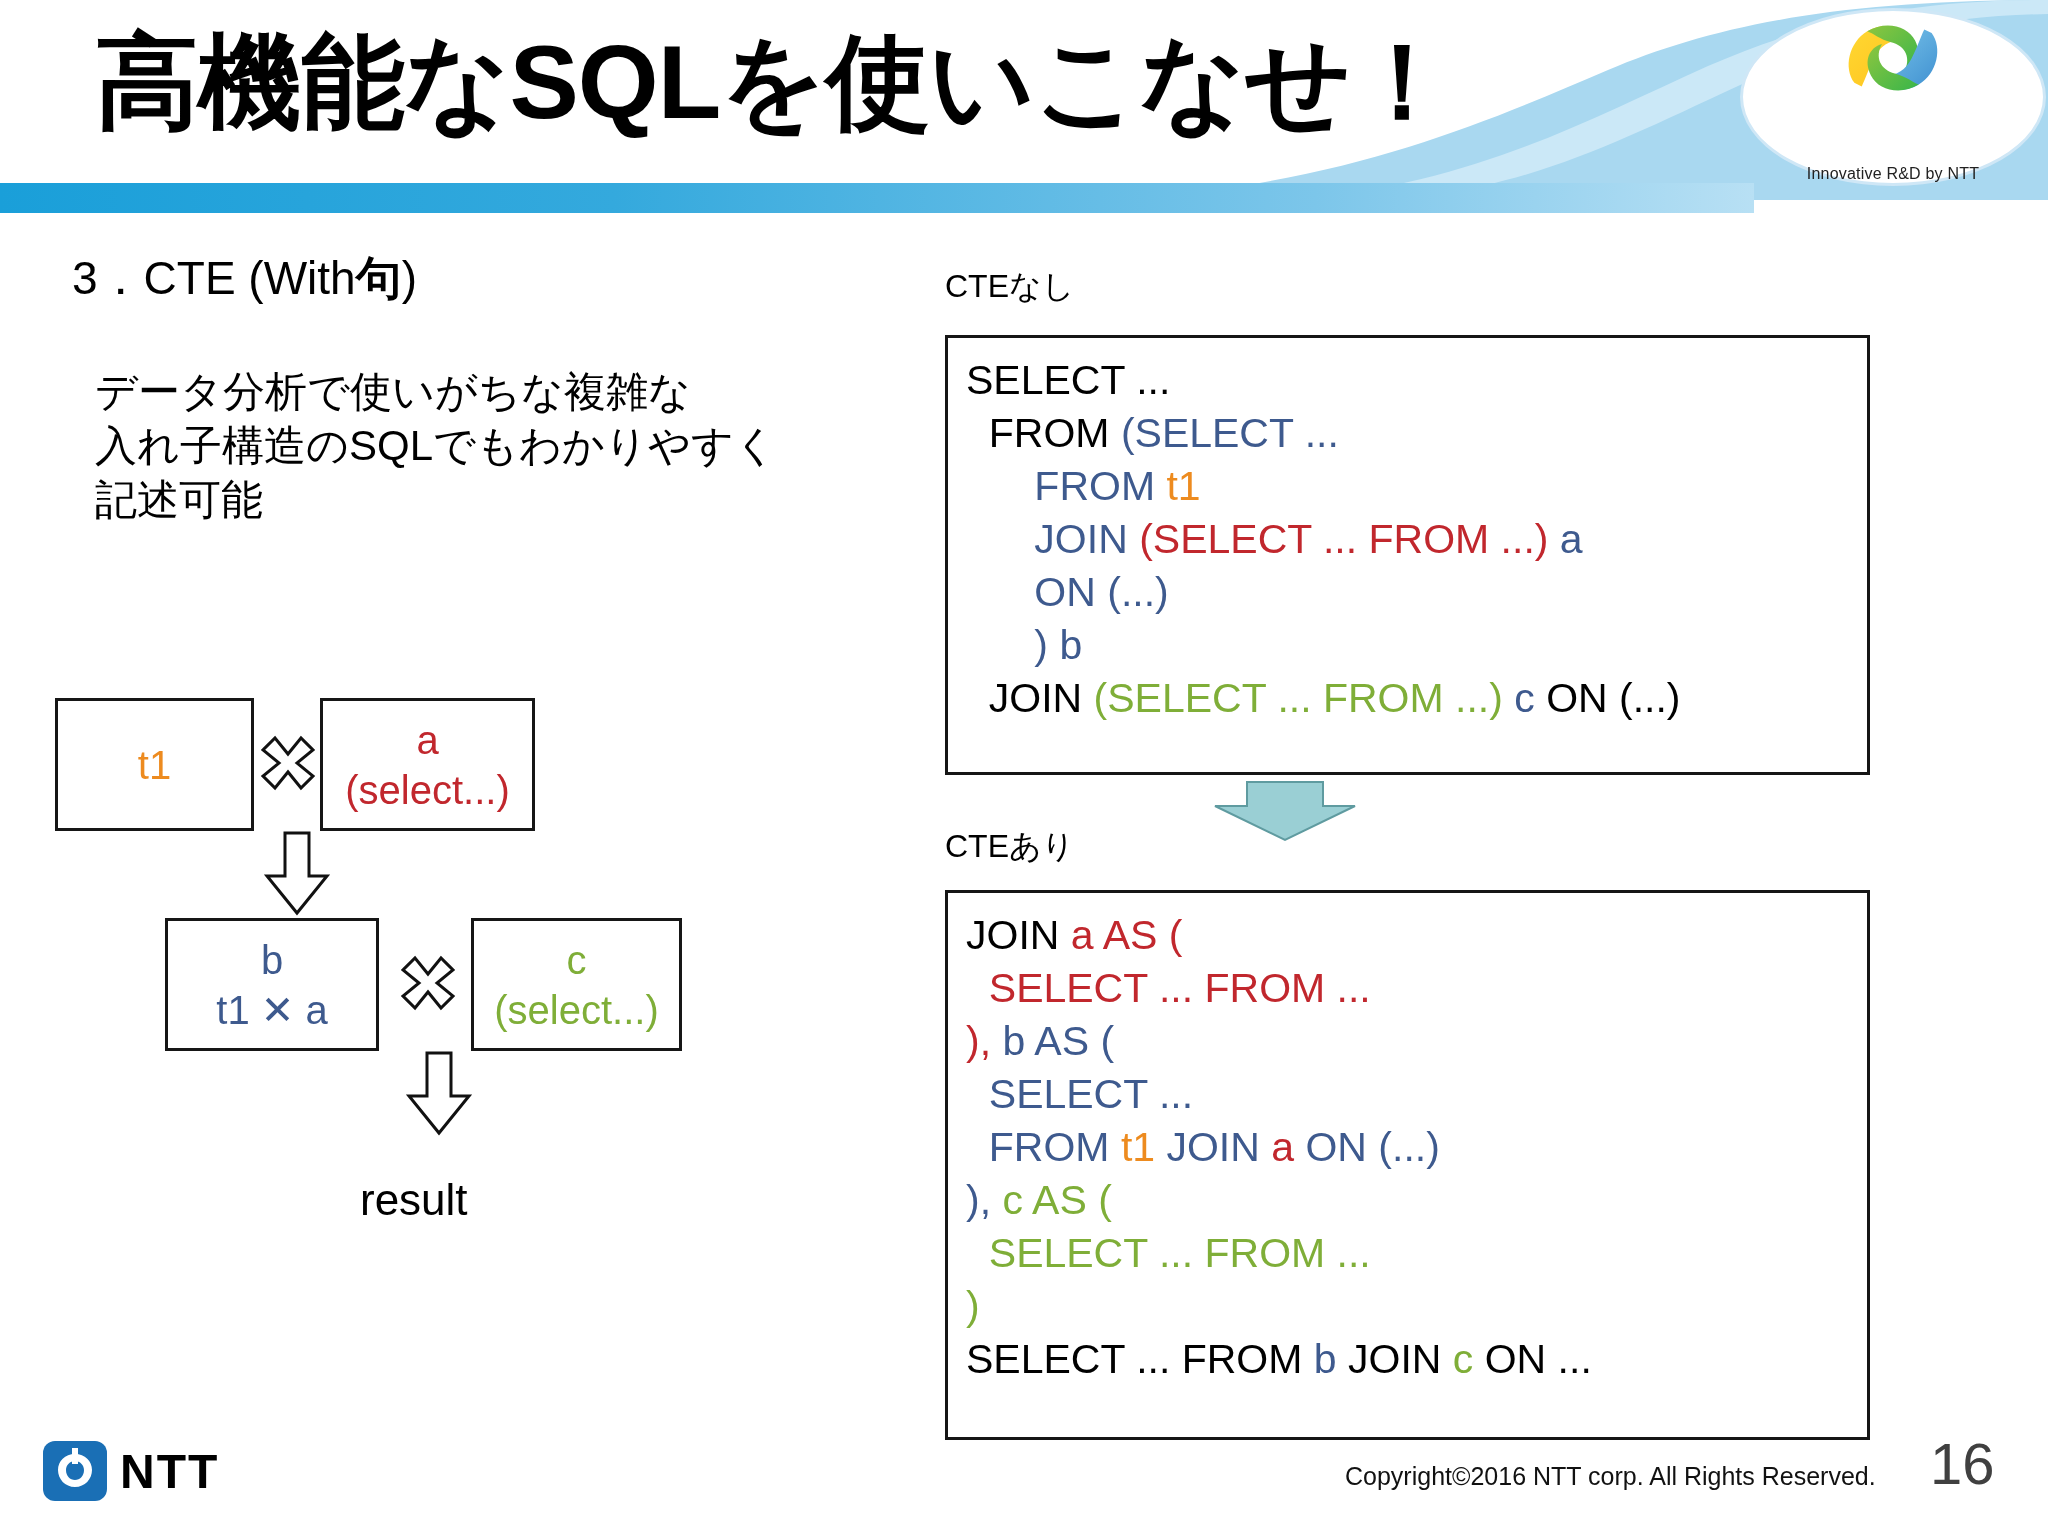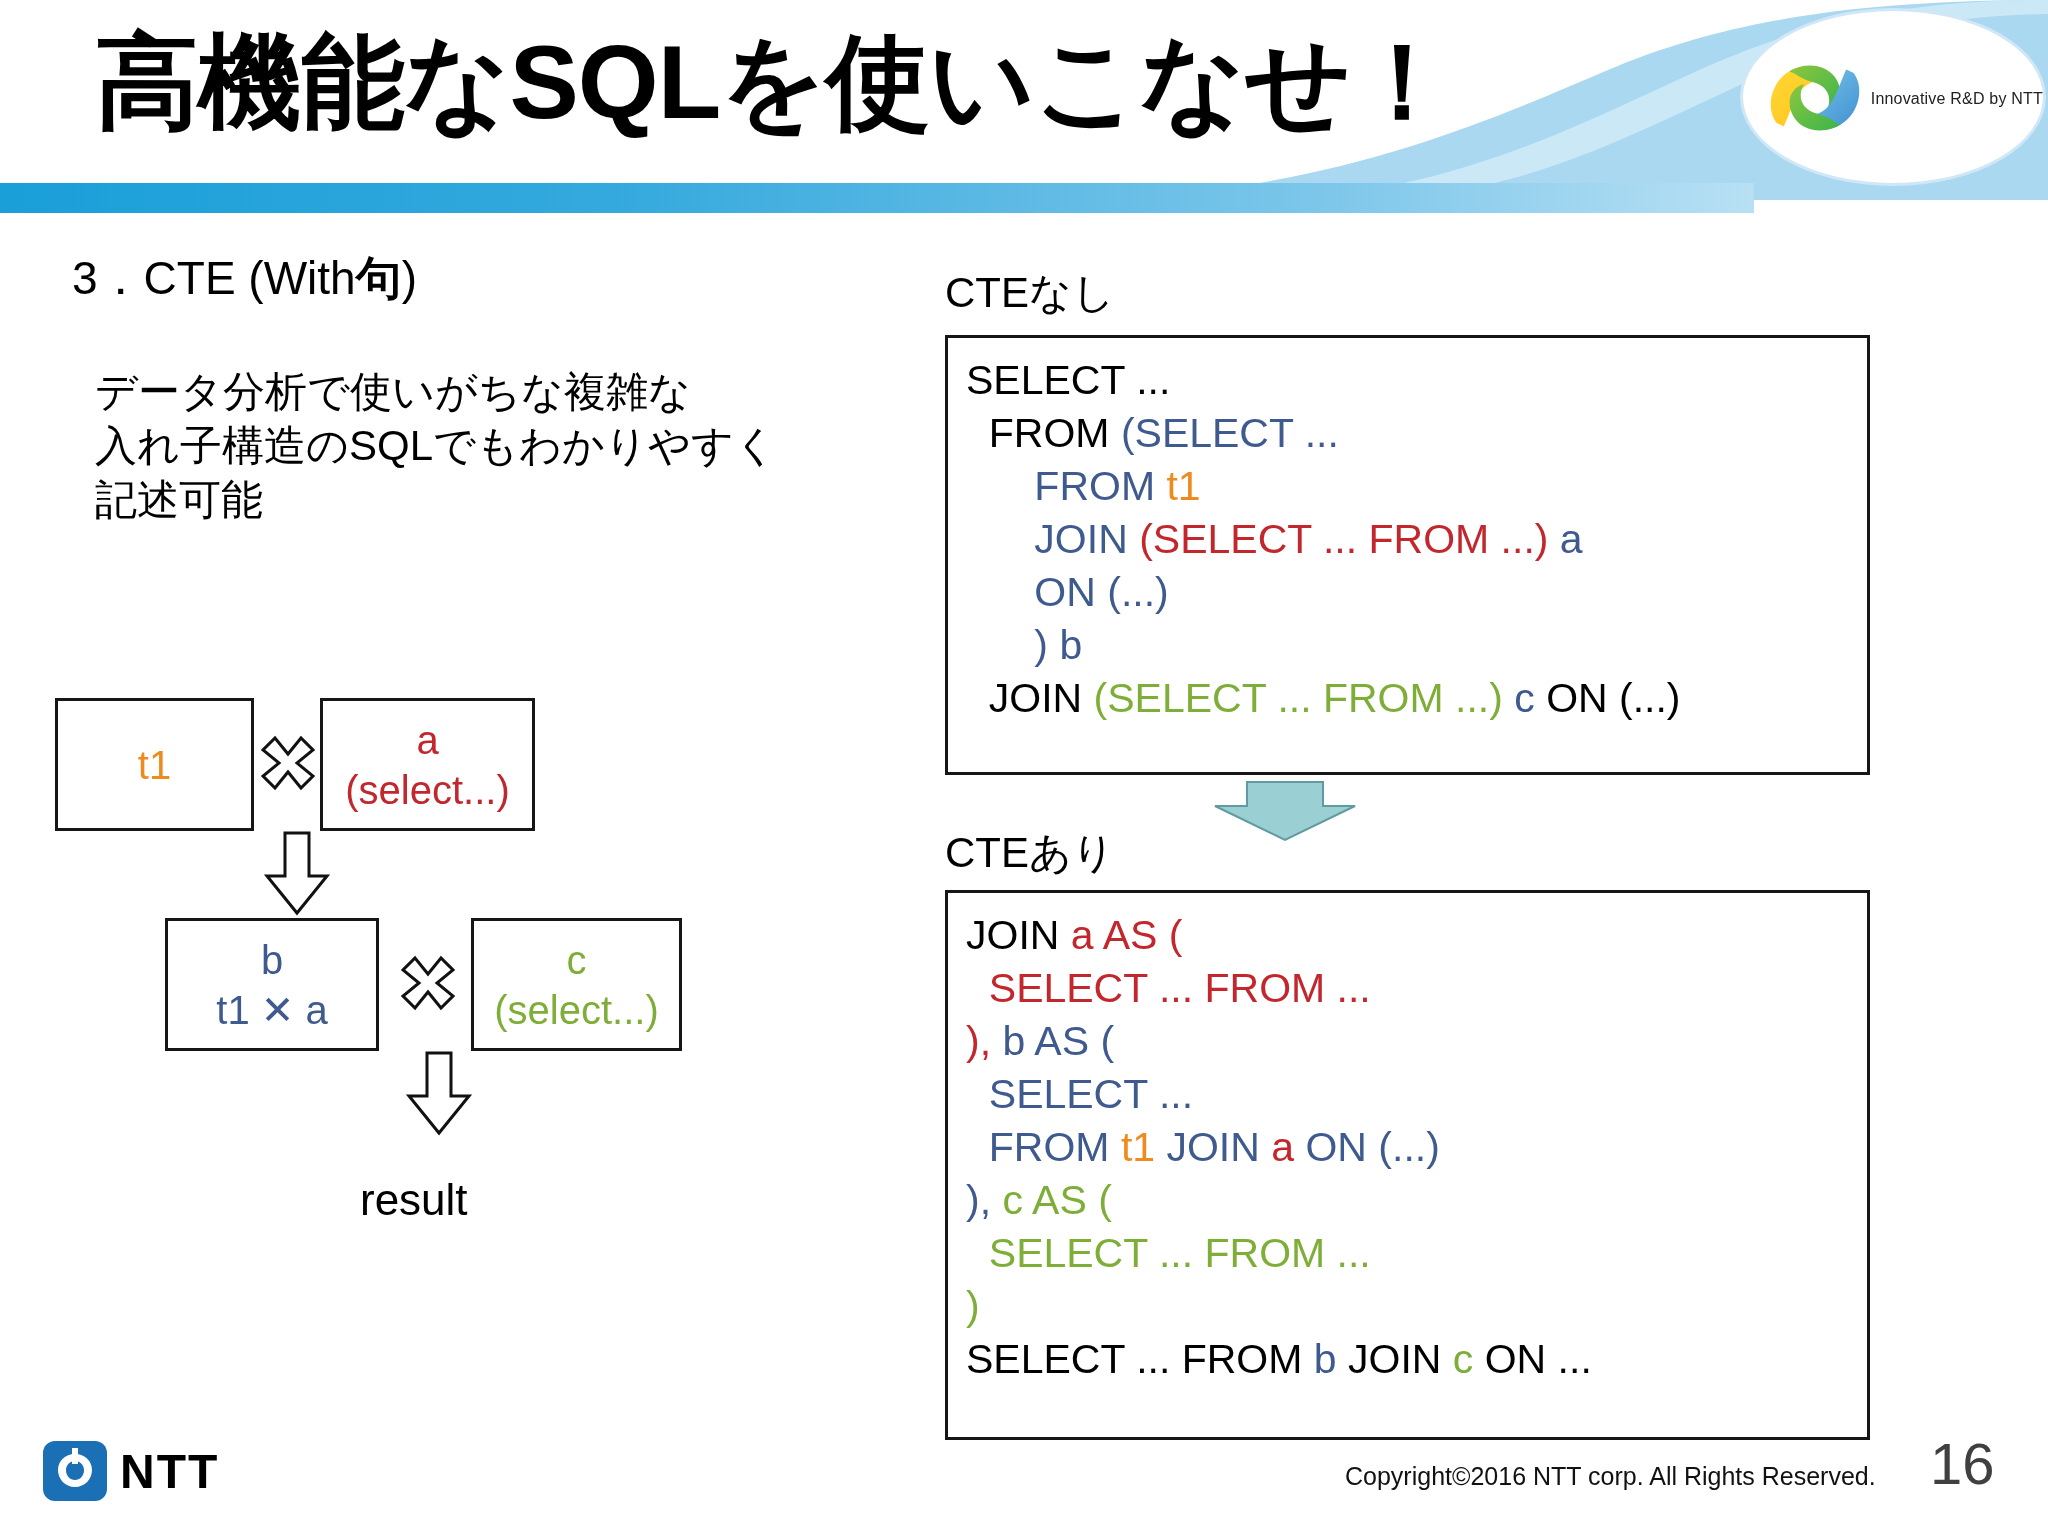--- a/index.html
+++ b/index.html
@@ -11,21 +11,21 @@
   .header{position:absolute;left:0;top:0;width:2048px;height:200px;}
   .swoosh{position:absolute;right:0;top:0;width:1000px;height:200px;overflow:hidden;}
   .swoosh svg{display:block;}
   .title{position:absolute;left:95px;top:20px;width:1290px;height:125px;
          font-size:104px;font-weight:bold;line-height:125px;letter-spacing:-1px;
          white-space:nowrap;color:#000;}
   .bluebar{position:absolute;left:0;top:183px;width:1754px;height:30px;
            background:linear-gradient(to right,#1a9fd9 0%,#34a9dd 35%,#7cc6ea 75%,#b8e0f4 100%);}
   .logo-badge{position:absolute;left:1740px;top:8px;width:300px;height:172px;
               border-radius:50%;background:#fff;border:3px solid #cfe7f6;
-              display:flex;flex-direction:row;align-items:center;justify-content:flex-end;}
+              display:flex;flex-direction:column;align-items:center;justify-content:space-between;}
   .logo-mark{width:112px;height:92px;}
   .logo-text{font-size:16px;color:#222;margin-top:4px;letter-spacing:.2px;white-space:nowrap;}
 
   
   .sec-title{position:absolute;left:72px;top:248px;font-size:46px;white-space:nowrap;}
   .sec-title b{font-weight:bold;}
   .lead{position:absolute;left:95px;top:365px;font-size:42px;line-height:54px;}
   .lead div{white-space:nowrap;}
 
   
@@ -44,21 +44,21 @@
   .blue{color:#3E5A8E;}
   .cross{position:absolute;width:62px;height:62px;}
   #cross-1{left:202px;top:42px;}
   #cross-2{left:342px;top:262px;}
   .arrow{position:absolute;width:68px;height:86px;}
   #arrow-1{left:208px;top:140px;}
   #arrow-2{left:350px;top:360px;}
   .result-label{position:absolute;left:305px;top:485px;font-size:44px;white-space:nowrap;}
 
   
-  .code-cap{position:absolute;font-size:42px;white-space:nowrap;}
+  .code-cap{position:absolute;font-size:32px;white-space:nowrap;}
   #cap-1{left:945px;top:265px;}
   #cap-2{left:945px;top:825px;}
   .codebox{position:absolute;border:3px solid #161616;background:#fff;
            font-size:41px;line-height:53px;padding:16px 18px;box-sizing:border-box;}
   #code-1{left:945px;top:335px;width:925px;height:440px;}
   #code-2{left:945px;top:890px;width:925px;height:550px;}
   .codeline{white-space:pre;}
   .down-fat{position:absolute;left:1195px;top:780px;width:180px;height:62px;}
 
   

